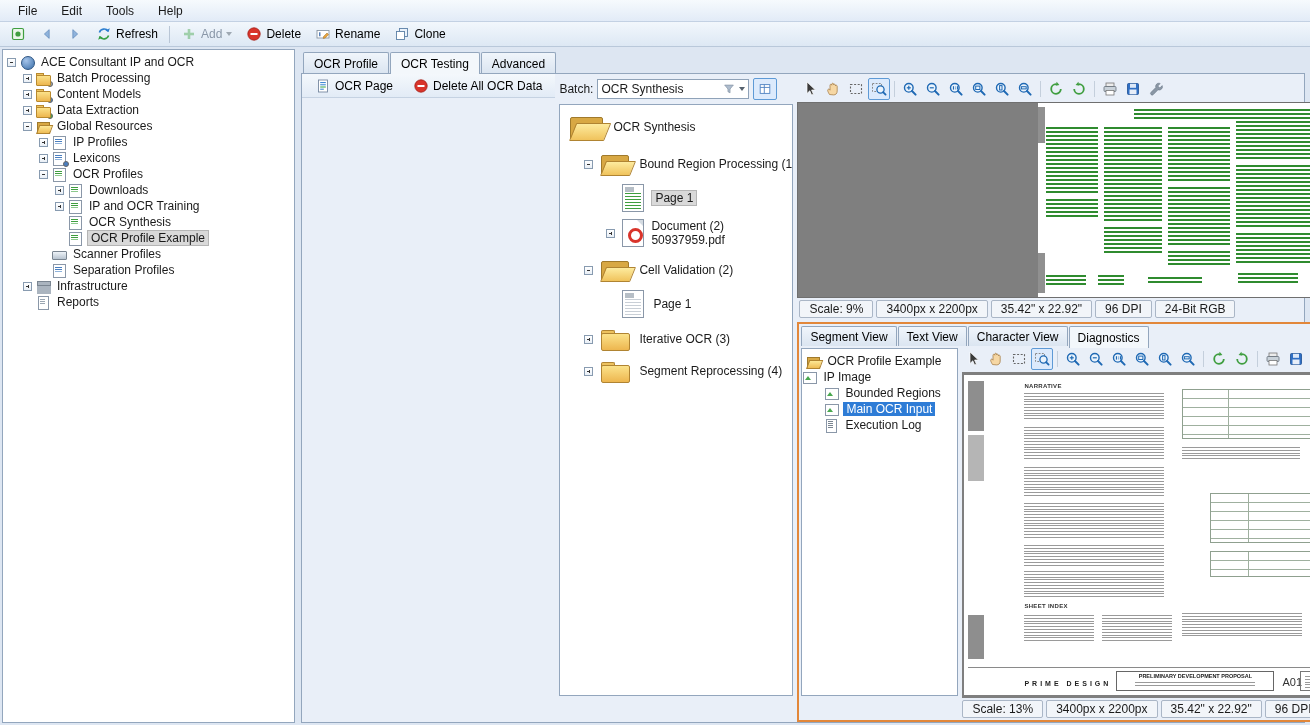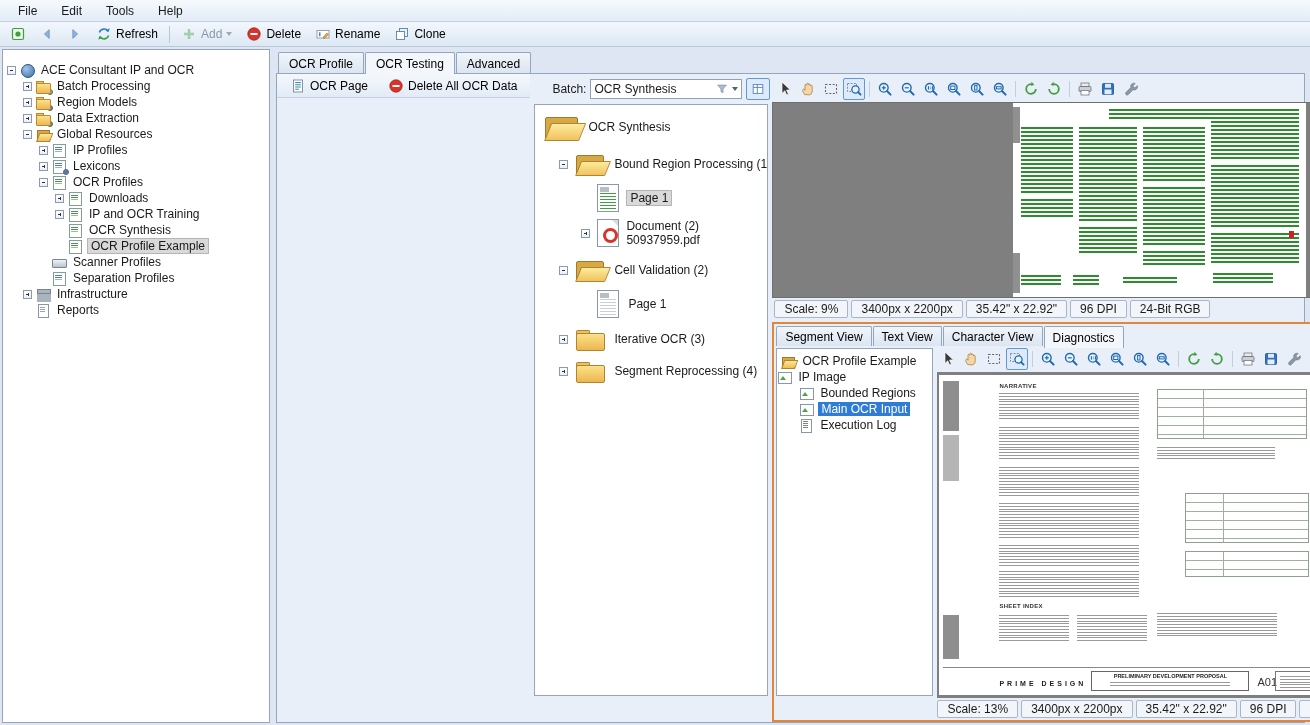--- a/index.html
+++ b/index.html
@@ -15,21 +15,21 @@
            border-bottom:1px solid #b9c8da;padding:0 4px;gap:2px;}
   .tbtn{display:flex;align-items:center;gap:4px;padding:2px 5px;border:1px solid transparent;border-radius:2px;background:transparent;font:inherit;}
   .tbtn.dim{color:#8a97a8;}
   .tsep{width:1px;height:17px;background:#b9c6d6;margin:0 3px;}
   .ic{width:16px;height:16px;display:block;flex:none;}
   .ic14{width:14px;height:14px;display:block;flex:none;}
   .caret{width:0;height:0;border-left:3.5px solid transparent;border-right:3.5px solid transparent;border-top:4px solid #55616e;display:inline-block;}
 
   
   .content{display:flex;height:678px;padding:2px;}
-  .left-panel{width:268px;background:#fff;border:1px solid #93a6bd;overflow:hidden;padding-top:12px;flex:none;}
+  .left-panel{width:293px;background:#fff;border:1px solid #93a6bd;overflow:hidden;padding-top:4px;flex:none;}
   .splitter{width:6px;flex:none;}
   .main{flex:1;display:flex;flex-direction:column;padding:3px 3px 0 0;min-width:0;}
 
   
   .trow{display:flex;align-items:center;height:16px;gap:4px;white-space:nowrap;}
   .lv0{padding-left:4px}.lv1{padding-left:20px}.lv2{padding-left:36px}.lv3{padding-left:52px}
   .exp{width:9px;height:9px;border:1px solid #889bb0;background:linear-gradient(#fff,#e9eff6);position:relative;flex:none;}
   .exp::before{content:"";position:absolute;left:2px;right:2px;top:3.5px;height:1px;background:#333;}
   .exp.plus::after{content:"";position:absolute;top:2px;bottom:2px;left:3.5px;width:1px;background:#333;}
   .exp-sp{width:9px;flex:none;}
@@ -67,21 +67,21 @@
        border-radius:2px 2px 0 0;font:inherit;}
   .tab.active{background:#f3f7fb;height:22px;margin-bottom:-1px;}
   .tabbody{flex:1;border:1px solid #93a6bd;background:#e9eff8;display:flex;flex-direction:row;min-height:0;}
 
   .ttb{height:24px;display:flex;align-items:center;gap:10px;border-bottom:1px solid #c5d2e2;
        background:linear-gradient(#f4f8fc,#e2ebf6);padding:0 8px;flex:none;}
   .ttb .tbtn{padding:1px 4px;}
 
   .workrow{flex:1;display:flex;min-height:0;padding:2px 2px 0 4px;}
   .batchcol{width:238px;display:flex;flex-direction:column;flex:none;}
-  .batchrow{height:26px;display:flex;align-items:center;gap:4px;flex:none;margin-left:18px;}
+  .batchrow{height:26px;display:flex;align-items:center;gap:4px;flex:none;}
   .dropdown{width:152px;height:20px;background:#fff;border:1px solid #8fa2b8;display:flex;align-items:center;padding:0 3px;gap:3px;}
   .dropdown .val{flex:1;overflow:hidden;white-space:nowrap;}
   .sqbtn{width:24px;height:22px;border:1px solid #5e9ad6;background:#dceafc;display:flex;align-items:center;justify-content:center;border-radius:2px;padding:0;}
   .batch-tree{flex:1;background:#fff;border:1px solid #93a6bd;margin:2px 4px 26px 0;overflow:hidden;padding-top:6px;}
 
   .bt-row{display:flex;align-items:center;gap:7px;white-space:nowrap;}
   .bigfolder,.midfolder{position:relative;flex:none;}
   .bigfolder{width:36px;height:27px;} .midfolder{width:30px;height:23px;}
   .bigfolder::before{content:"";position:absolute;left:2px;top:3px;width:31px;height:21px;background:#d8a844;border:1px solid #a07a2c;border-radius:2px;}
   .bigfolder::after{content:"";position:absolute;left:1px;top:9px;width:33px;height:16px;background:linear-gradient(#fdeb9e,#f0c35c);
@@ -336,21 +336,21 @@
           <span class="ti ti-folder">
             <i class="b b-gear"></i>
           </span>
           <span class="lbl">Batch Processing</span>
         </div>
       <div class="trow lv1">
           <span class="exp plus"></span>
           <span class="ti ti-folder">
             <i class="b b-blue"></i>
           </span>
-          <span class="lbl">Region Models</span>
+          <span class="lbl">Content Models</span>
         </div>
       <div class="trow lv1">
           <span class="exp plus"></span>
           <span class="ti ti-folder">
             <i class="b b-green"></i>
           </span>
           <span class="lbl">Data Extraction</span>
         </div>
       <div class="trow lv1">
           <span class="exp"></span>

